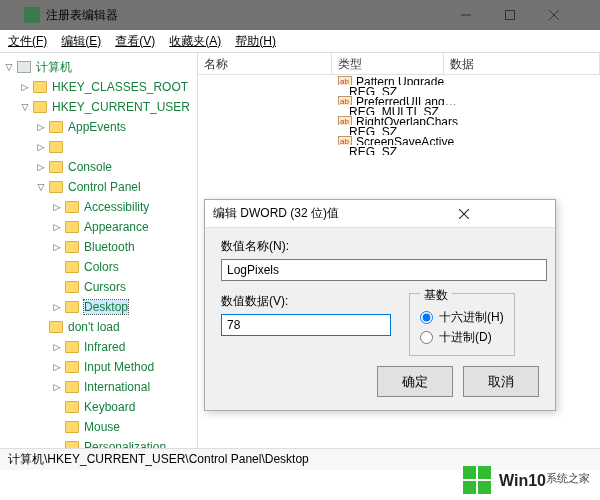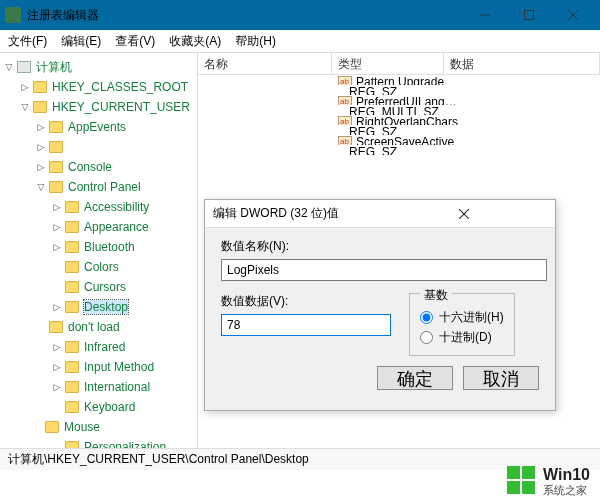--- a/index.html
+++ b/index.html
@@ -1,28 +1,28 @@
 <!DOCTYPE html>
 <html><head>
 <meta charset="utf-8">
 <style>
 * { box-sizing: border-box; margin: 0; padding: 0; font-family: "Microsoft YaHei", "Segoe UI", sans-serif; }
 body { width: 600px; height: 500px; background: #fff; font-size: 12px; overflow: hidden; position: relative; }
 
 
-.title-bar { height: 30px; display: flex; align-items: center; padding: 0 5px; background: #0369a1; }
+.title-bar { height: 30px; display: flex; align-items: center; padding: 0 24px; background: #737373; }
 .title-bar .app-icon { width: 16px; height: 16px; margin-right: 6px; background: #3a7a4a; display: inline-block; border-radius: 2px; }
 .title-bar .title { flex: 1; font-size: 12px; color: #000; }
 .win-controls { display: flex; }
 .win-controls span { width: 44px; height: 30px; display: flex; align-items: center; justify-content: center; color: #555; cursor: pointer; }
 .win-controls span svg { width: 10px; height: 10px; }
 
 
 .menu-bar { height: 22px; display: flex; align-items: center; gap: 14px; padding: 0 8px; font-size: 12px; color: #000; }
-.menu-bar span { cursor: pointer; }
+.menu-bar span { cursor: pointer; text-decoration: underline; }
 
 
 .main { position: relative; height: 396px; display: flex; border-top: 1px solid #ddd; }
 .tree-pane { width: 198px; height: 100%; overflow: auto; border-right: 1px solid #ddd; padding: 4px 0; }
 .list-pane { flex: 1; height: 100%; overflow: auto; }
 
 
 .tree-row { display: flex; align-items: center; height: 20px; white-space: nowrap; padding-right: 6px; }
 .tree-row .expander { width: 14px; height: 14px; display: inline-flex; align-items: center; justify-content: center; margin-left: 0; color: #555; font-size: 9px; cursor: pointer; }
 .tree-row .expander.blank { visibility: hidden; }
@@ -58,32 +58,32 @@
 .dialog .field-label { margin-bottom: 4px; color: #000; }
 .dialog input[type=text] { width: 100%; height: 22px; padding: 2px 5px; font-size: 12px; border: 1px solid #7a7a7a; background: #fff; }
 .dialog .row2 { display: flex; gap: 18px; margin-top: 12px; align-items: flex-start; }
 .dialog .row2 .left { width: 170px; }
 .dialog .row2 .fieldset { border: 1px solid #bbb; padding: 6px 10px 8px; }
 .dialog .row2 .fieldset .legend { position: relative; top: -13px; background: #f0f0f0; padding: 0 4px; display: inline-block; }
 .dialog .row2 .fieldset .legend + .radios { margin-top: -10px; }
 .dialog .radios label { display: flex; align-items: center; gap: 6px; height: 20px; font-size: 12px; }
 .dialog .radios input { margin: 0; }
 .dialog .dlg-buttons { display: flex; justify-content: flex-end; gap: 10px; padding: 0 16px 10px; }
-.dialog .dlg-buttons button { width: 76px; height: 24px; font-size: 18px; border: 1px solid #8a8a8a; background: #e1e1e1; cursor: pointer; }
+.dialog .dlg-buttons button { width: 76px; height: 31px; font-size: 13px; border: 1px solid #8a8a8a; background: #e1e1e1; cursor: pointer; }
 .dialog .value-input { border: 1px solid #0078d7; outline: 1px solid #0078d7; outline-offset: -1px; }
 
 
 .branding { position: absolute; right: 10px; bottom: 4px; display: flex; align-items: center; gap: 6px; z-index: 50; }
 .branding .logo-sq { width: 30px; height: 30px; position: relative; }
 .branding .logo-sq span { position: absolute; width: 13px; height: 13px; background: #33bb33; }
 .branding .logo-sq span.s1 { left: 0; top: 0; }
 .branding .logo-sq span.s2 { left: 15px; top: 0; }
 .branding .logo-sq span.s3 { left: 0; top: 15px; }
 .branding .logo-sq span.s4 { left: 15px; top: 15px; }
-.branding .blines { display: flex; flex-direction: column; line-height: 1.1; }
+.branding .blines { display: flex; flex-direction: row; line-height: 1.1; }
 .branding .bline1 { font-size: 16px; font-weight: bold; color: #222; }
 .branding .bline2 { font-size: 11px; color: #444; }
 </style>
 </head>
 <body>
 
 <div class="title-bar">
   <span class="app-icon"></span>
   <span class="title">注册表编辑器</span>
   <div class="win-controls">
@@ -236,21 +236,21 @@
           </span>
           <span class="label">International</span>
         </div>
         <div class="tree-row" style="padding-left: 50px;">
           <span class="expander blank">▷</span>
           <span class="ticon">
             <span class="folder-ico"></span>
           </span>
           <span class="label">Keyboard</span>
         </div>
-        <div class="tree-row" style="padding-left: 30px;">
+        <div class="tree-row" style="padding-left: 50px;">
           <span class="expander blank">▷</span>
           <span class="ticon">
             <span class="folder-ico"></span>
           </span>
           <span class="label">Mouse</span>
         </div>
         <div class="tree-row" style="padding-left: 50px;">
           <span class="expander blank">▷</span>
           <span class="ticon">
             <span class="folder-ico"></span>

